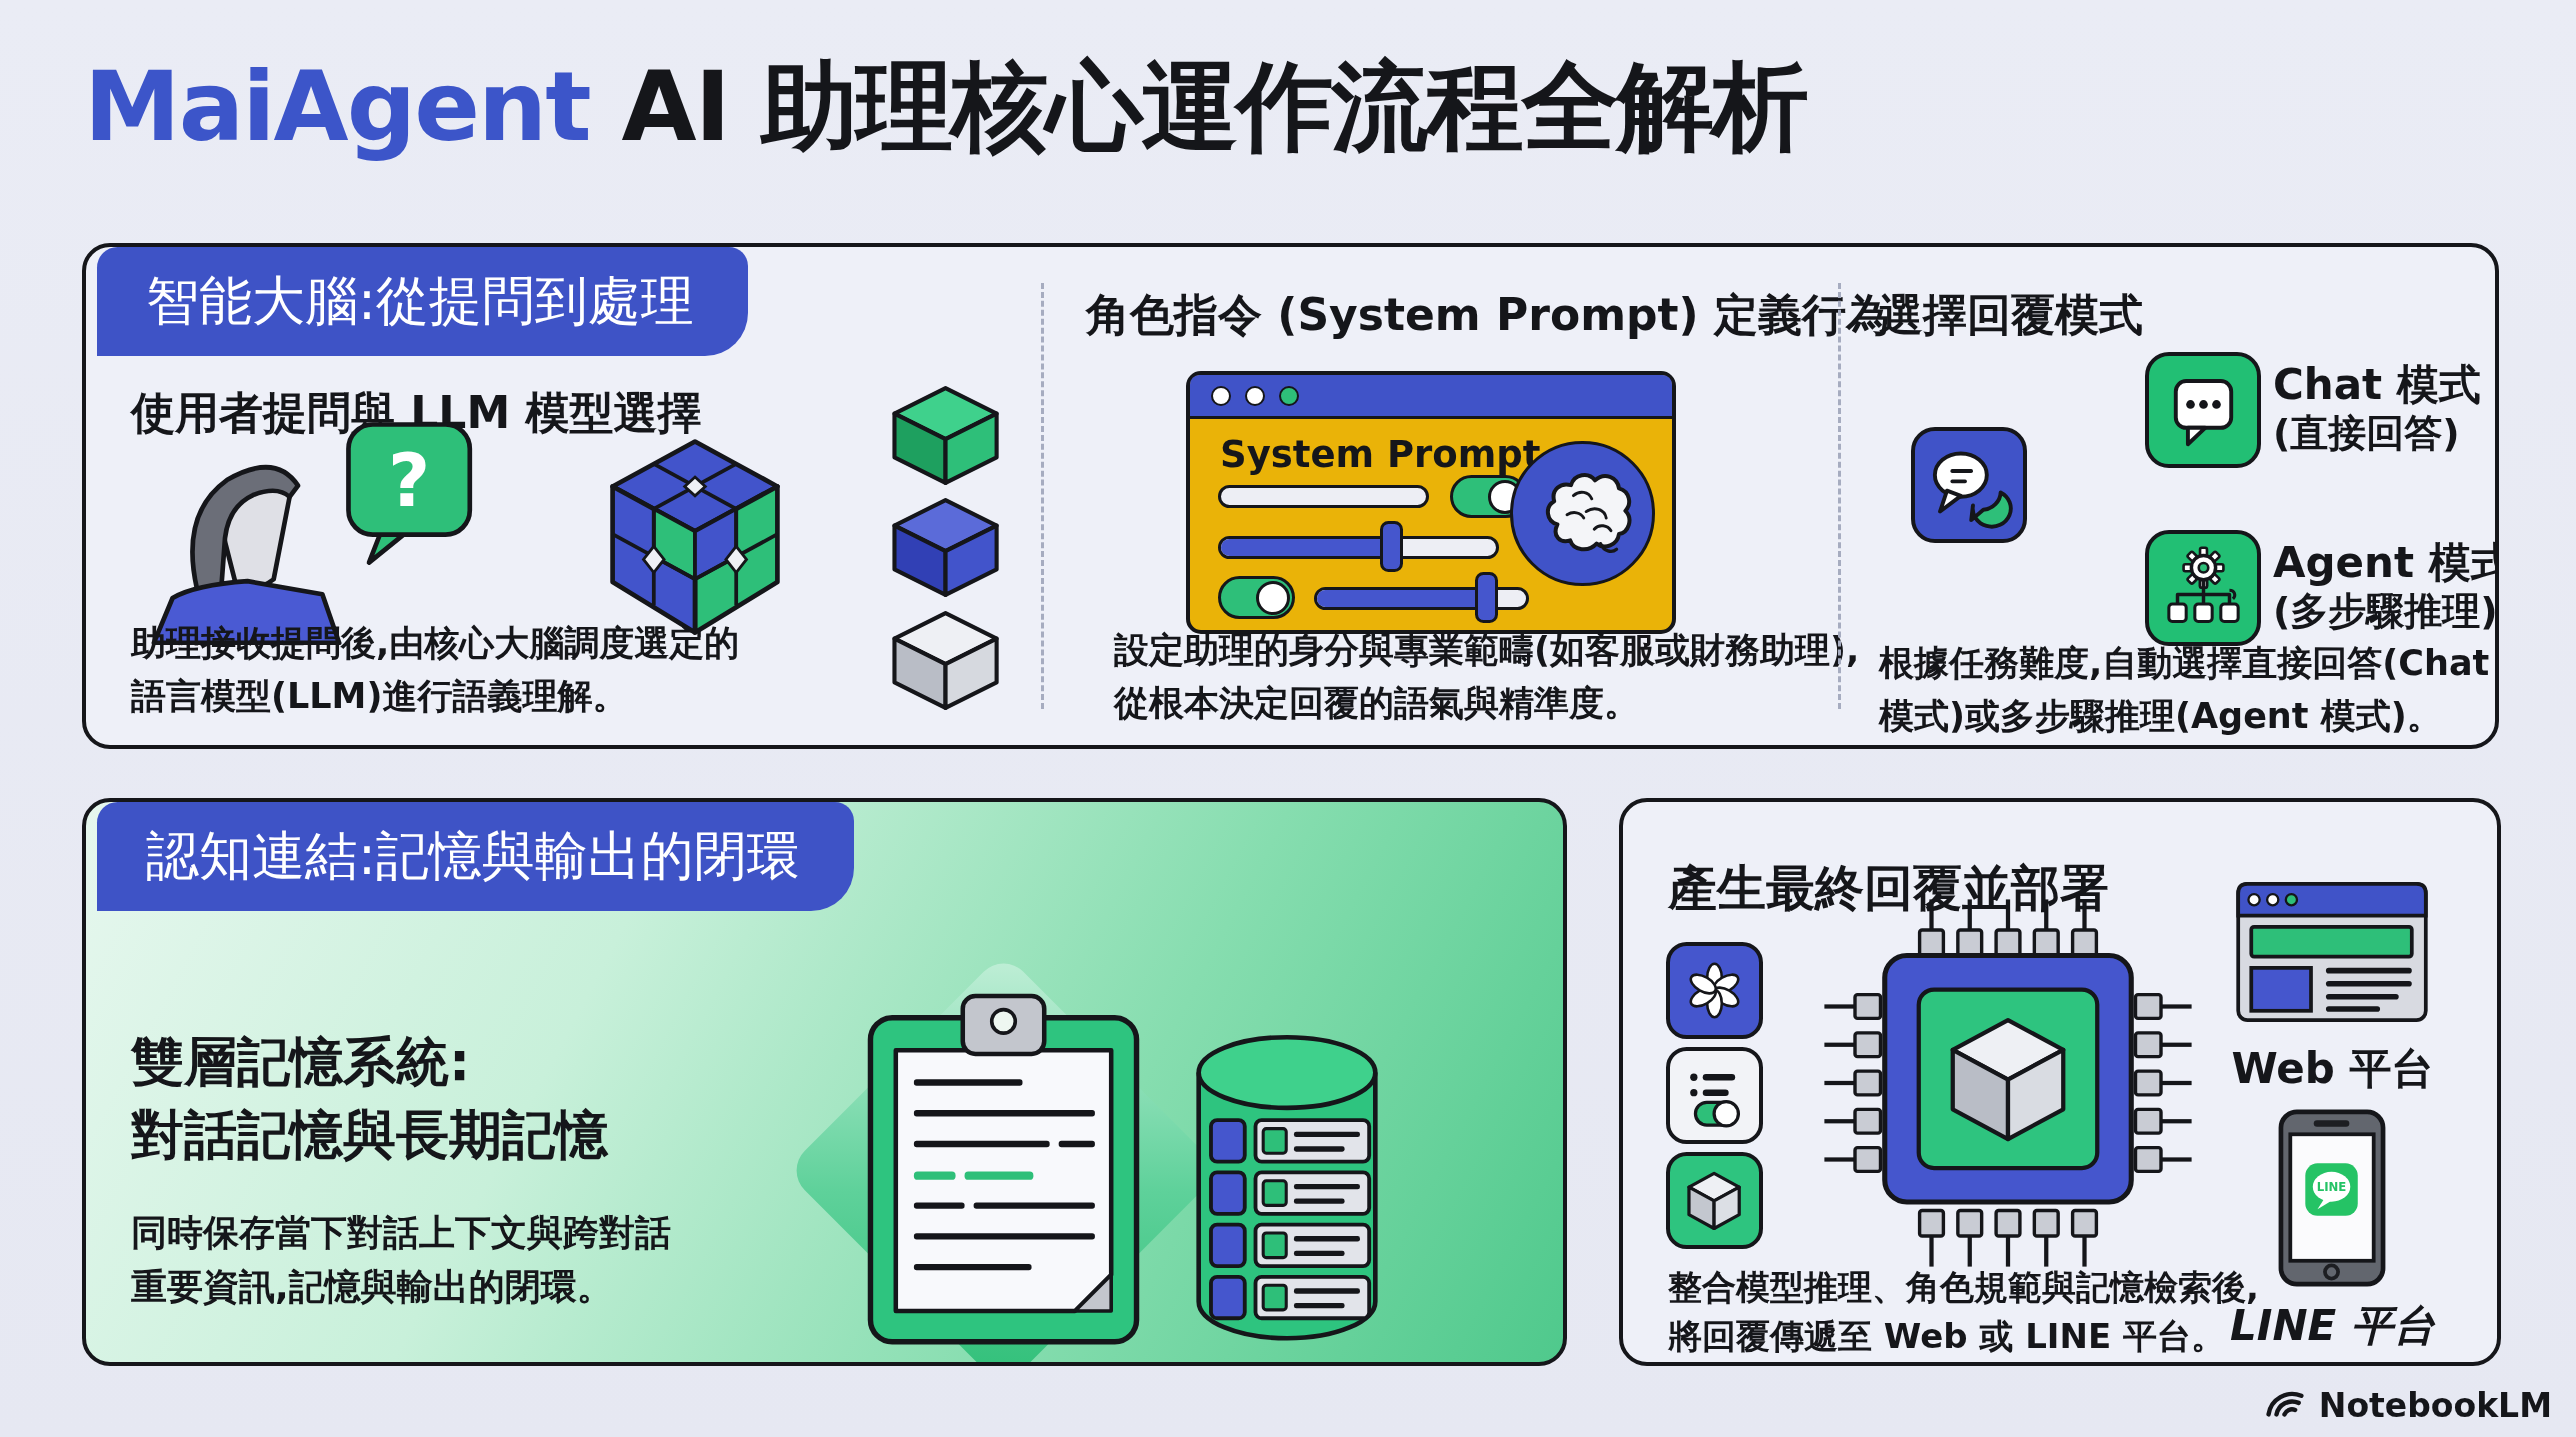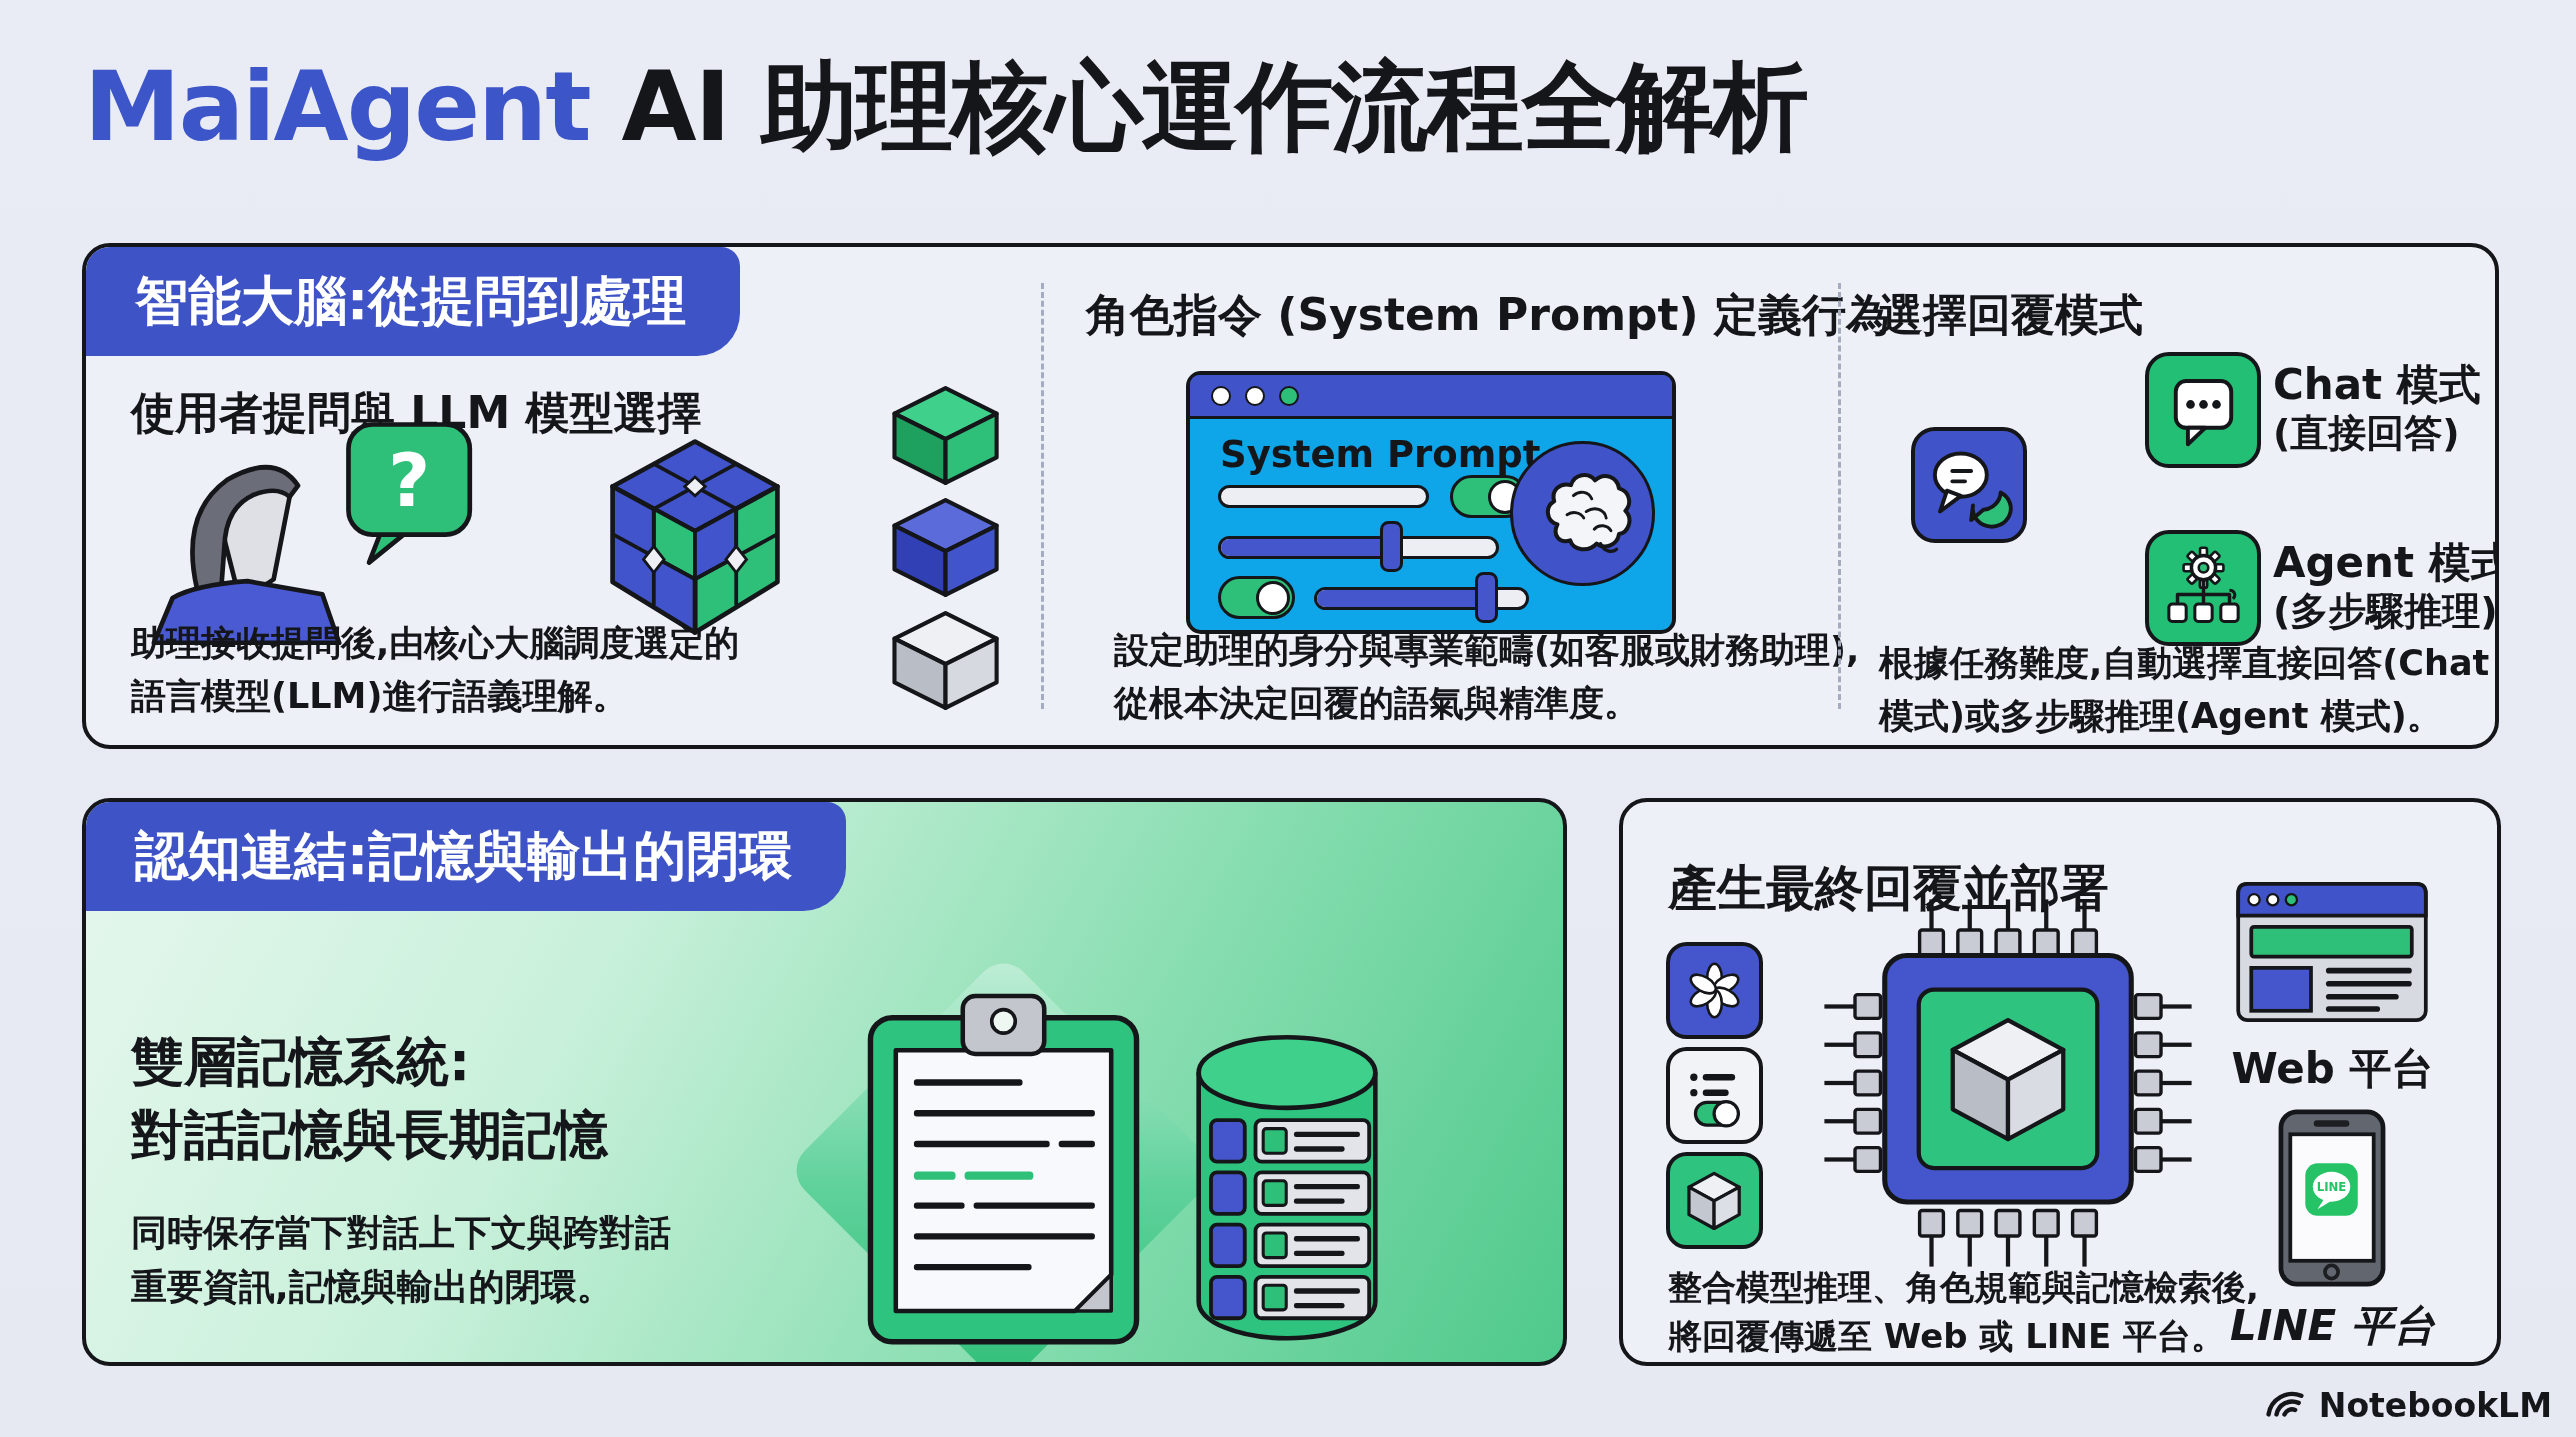--- a/index.html
+++ b/index.html
@@ -6,32 +6,32 @@
   .canvas{
     position:relative;width:2576px;height:1438px;overflow:hidden;
     background:linear-gradient(180deg,#eaecf5 0%,#e6e8f2 100%);
     font-family:"DejaVu Sans","Liberation Sans",sans-serif;color:#15161a;
   }
   .title{position:absolute;left:84px;top:43px;margin:0;font-size:97px;font-weight:900;letter-spacing:-1.9px;white-space:nowrap;}
   .title .brand{color:#3c55c9;}
   .panel{position:absolute;background:#eef0f8;border:4.7px solid #15161a;border-radius:28px;overflow:hidden;}
   .panel.green{background:linear-gradient(118deg,#e6f7ee 0%,#c8f0da 34%,#86ddaf 68%,#4fc98c 100%);}
   .badge{
-    position:absolute;left:0;top:0;height:109px;display:flex;align-items:center;
-    padding:0 54px 0 49px;background:#3e53c6;color:#fff;font-size:53px;font-weight:700;
+    position:absolute;left:11px;top:0;height:109px;display:flex;align-items:center;
+    padding:0 54px 0 49px;background:#3e53c6;color:#fff;font-size:53px;font-weight:400;
     border-radius:20.6px 19px 43px 0;white-space:nowrap;
   }
   .col-heading{position:absolute;font-size:44px;font-weight:800;white-space:nowrap;}
   .caption{position:absolute;font-size:35px;font-weight:700;line-height:1.5;white-space:nowrap;}
   .vdivider{position:absolute;width:0;border-left:3.7px dashed #a6acc0;}
   .icon-tile{position:absolute;border:4.7px solid #15161a;display:flex;align-items:center;justify-content:center;}
   .labels{position:absolute;font-weight:800;line-height:1.22;white-space:nowrap;}
   .labels .l1{font-size:42px;}
   .labels .l2{font-size:38px;}
-  .window{position:absolute;background:#0ea5e9;border:4.7px solid #15161a;border-radius:15px;}
+  .window{position:absolute;background:#eab308;border:4.7px solid #15161a;border-radius:15px;}
   .window .bar{position:absolute;left:0;top:0;right:0;height:41px;background:#4053c8;border-bottom:3.7px solid #15161a;border-radius:9.4px 9.4px 0 0;display:flex;align-items:center;gap:14px;padding-left:20.6px;}
   .dot{width:16px;height:16px;border-radius:50%;border:2.8px solid #15161a;background:#fff;}
   .dot.green{background:#2ebf79;}
   .win-title{position:absolute;left:30px;top:58px;font-size:37px;font-weight:800;}
   .track{position:absolute;height:22.5px;border:3.7px solid #15161a;border-radius:12px;background:#edeef4;box-sizing:border-box;overflow:hidden;}
   .fill{height:100%;background:#4556cd;}
   .handle{position:absolute;width:23.4px;height:51px;background:#4556cd;border:3.7px solid #15161a;border-radius:8.4px;box-sizing:border-box;}
   .toggle{position:absolute;width:77px;height:43px;background:#2ebf79;border:3.7px solid #15161a;border-radius:22.5px;box-sizing:border-box;}
   .toggle .knob{position:absolute;right:1.9px;top:1.9px;width:28px;height:28px;background:#fff;border:3.7px solid #15161a;border-radius:50%;}
   .brain-circle{position:absolute;width:139px;height:139px;border-radius:50%;background:#4053c8;border:3.7px solid #15161a;display:flex;align-items:center;justify-content:center;}

